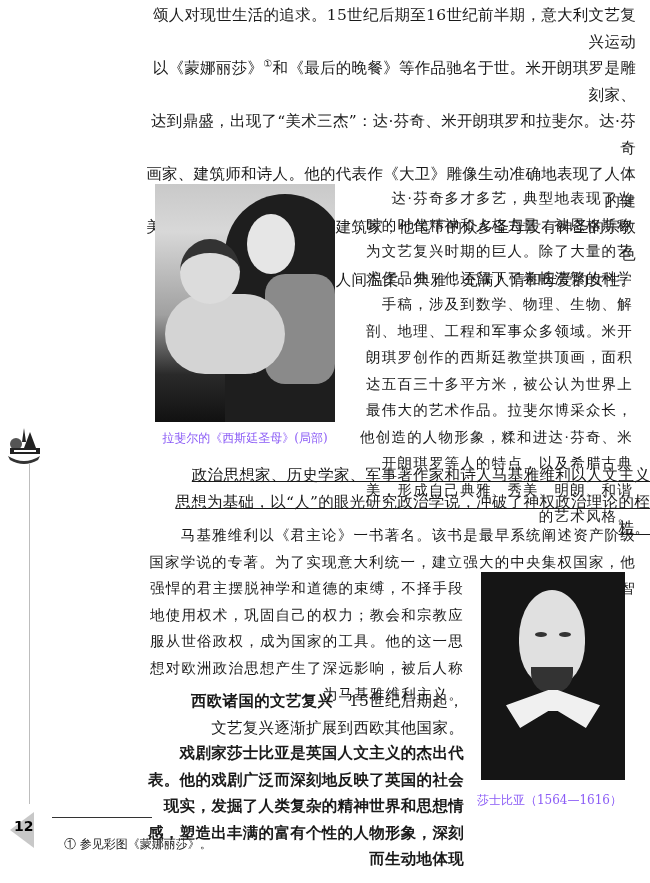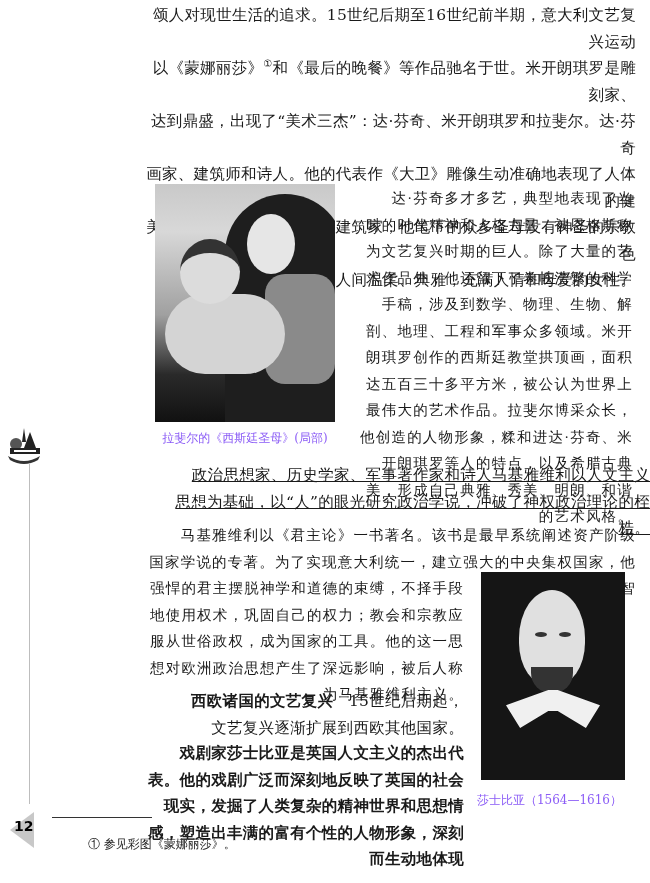--- a/index.html
+++ b/index.html
@@ -32,21 +32,21 @@
   #shakespeare .eye1 { left:54px; } #shakespeare .eye2 { left:78px; }
 
   
   #margin-emblem { position:absolute; left:4px; top:428px; width:40px; height:36px; }
   #margin-line { position:absolute; left:29px; top:464px; width:1px; height:340px; background:#bdbdbd; }
   #page-tab { position:absolute; left:10px; top:812px; width:0; height:0;
               border-top: 18px solid transparent; border-bottom: 18px solid transparent; border-right: 24px solid #c8c8c8; }
   #page-number { position:absolute; left:14px; top:818px; font-family:"DejaVu Sans","Liberation Sans",sans-serif;
                  font-weight:bold; font-size:14px; color:#000000; }
   #footnote-rule { position:absolute; left:52px; top:817px; width:100px; height:1px; background:#333; }
-  #footnote { position:absolute; left:88px; top:836px; font-size:12px; color:#222; }
+  #footnote { position:absolute; left:64px; top:836px; font-size:12px; color:#222; }
 </style>
 </head>
 <body>
 
 <div class="p" style="left:146px; top:2px; width:490px;">
   <div>颂人对现世生活的追求。15世纪后期至16世纪前半期，意大利文艺复兴运动</div>
   <div><span>以《蒙娜丽莎》</span><sup class="fn">①</sup><span>和《最后的晚餐》等作品驰名于世。米开朗琪罗是雕刻家、</span></div>
   <div>达到鼎盛，出现了“美术三杰”：达·芬奇、米开朗琪罗和拉斐尔。达·芬奇</div>
   <div>画家、建筑师和诗人。他的代表作《大卫》雕像生动准确地表现了人体的健</div>
   <div>美和力量。拉斐尔是画家和建筑家，他笔下的众多圣母没有神圣的宗教色</div>

